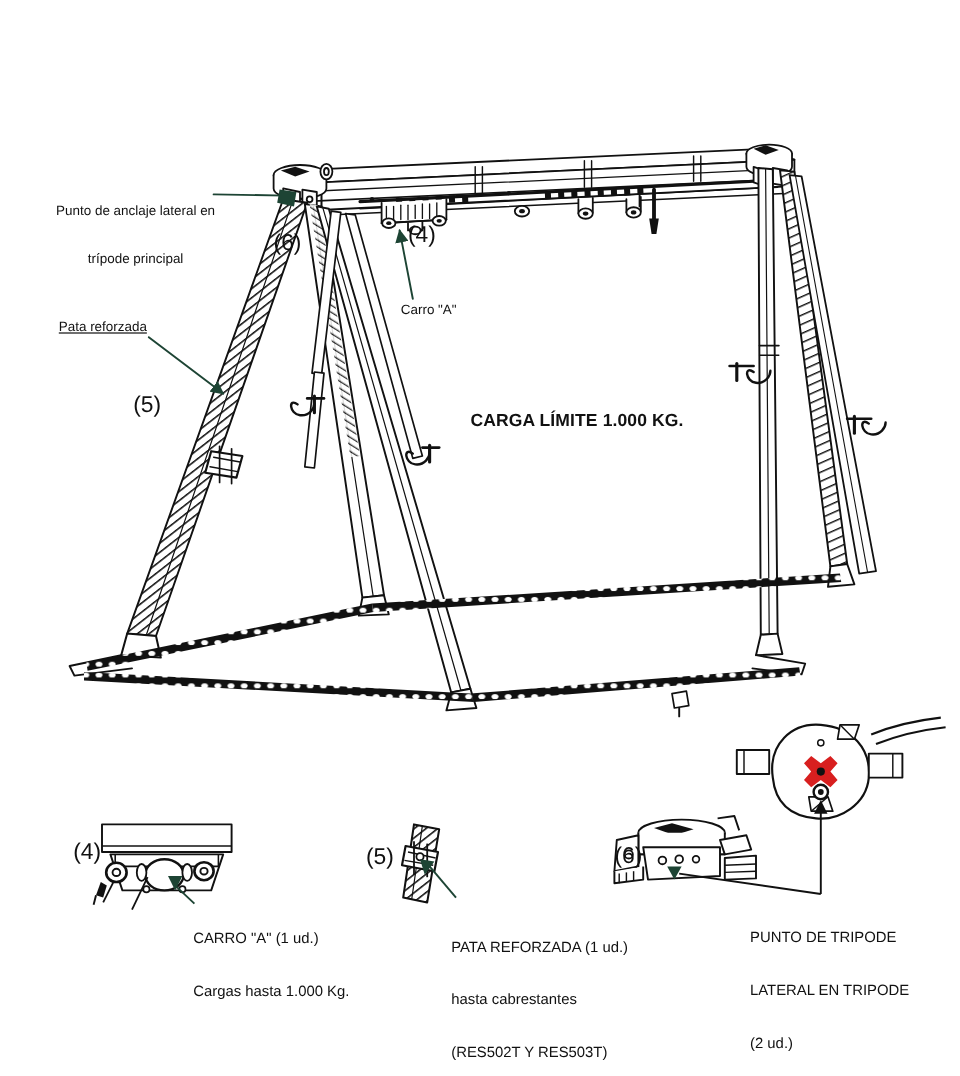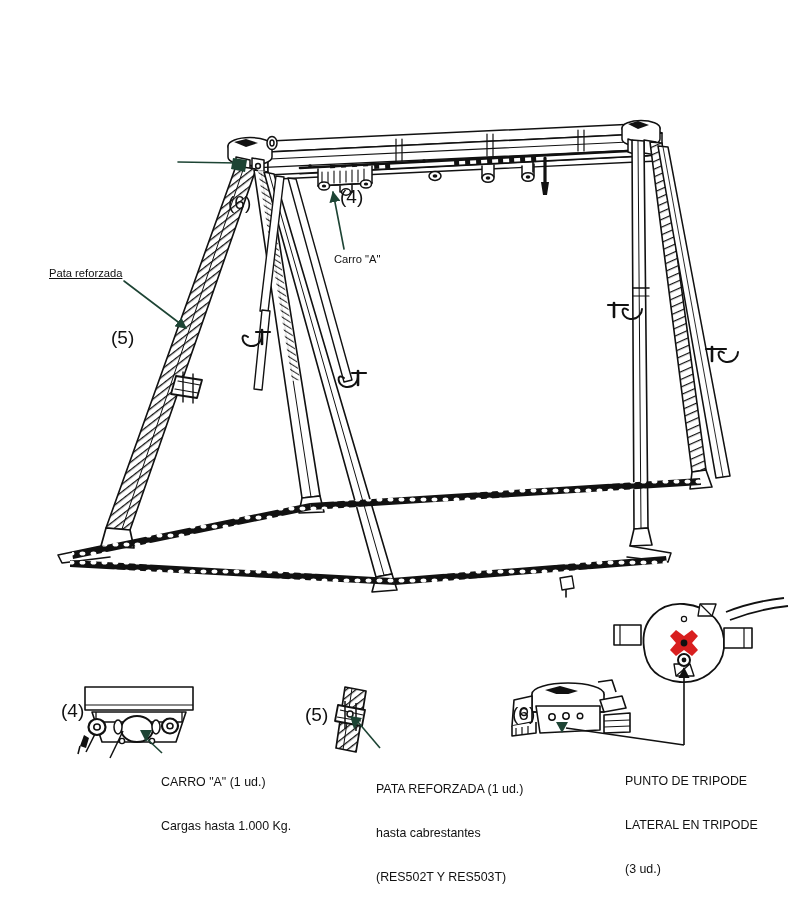--- a/index.html
+++ b/index.html
@@ -375,43 +375,48 @@
         <circle cx="684" cy="660" r="2.4" fill="#111" stroke="none"></circle>
       </g>
 
       <g stroke="#111" stroke-width="1.6" fill="none">
         <path d="M684,745 L684,668" marker-end="url(#arrowK)"></path>
         <path d="M684,745 L566,728"></path>
       </g>
     </g>
   </svg>
 
+  <div class="lbl lbl-sm ctr" style="left:38px; top:144px; width:150px;">
+    <div>Punto de anclaje lateral en</div>
+    <div>trípode principal</div>
+  </div>
   <div class="lbl num" style="left:228px; top:192px;">(6)</div>
 
   <div class="lbl lbl-sm" style="left:49px; top:267px;text-decoration:underline;">Pata reforzada</div>
   <div class="lbl num" style="left:111px; top:327px;">(5)</div>
 
   <div class="lbl lbl-sm" style="left:334px; top:253px;">Carro "A"</div>
   <div class="lbl num" style="left:340px; top:186px;">(4)</div>
 
+  <div class="lbl lbl-bold" style="left:392px; top:343px;">CARGA LÍMITE 1.000 KG.</div>
 
   <div class="lbl num" style="left:61px; top:700px;">(4)</div>
   <div class="lbl lbl-cap" style="left:161px; top:746px;">
     <div>CARRO "A" (1 ud.)</div>
     <div>Cargas hasta 1.000 Kg.</div>
   </div>
 
   <div class="lbl num" style="left:305px; top:704px;">(5)</div>
   <div class="lbl lbl-cap" style="left:376px; top:753px;">
     <div>PATA REFORZADA (1 ud.)</div>
     <div>hasta cabrestantes</div>
     <div>(RES502T Y RES503T)</div>
   </div>
 
   <div class="lbl num" style="left:512px; top:703px;">(6)</div>
   <div class="lbl lbl-cap" style="left:625px; top:745px;">
     <div>PUNTO DE TRIPODE</div>
     <div>LATERAL EN TRIPODE</div>
-    <div>(3 ud.)</div>
+    <div>(2 ud.)</div>
     
   </div>
 
 </div>
 
 </body></html>

